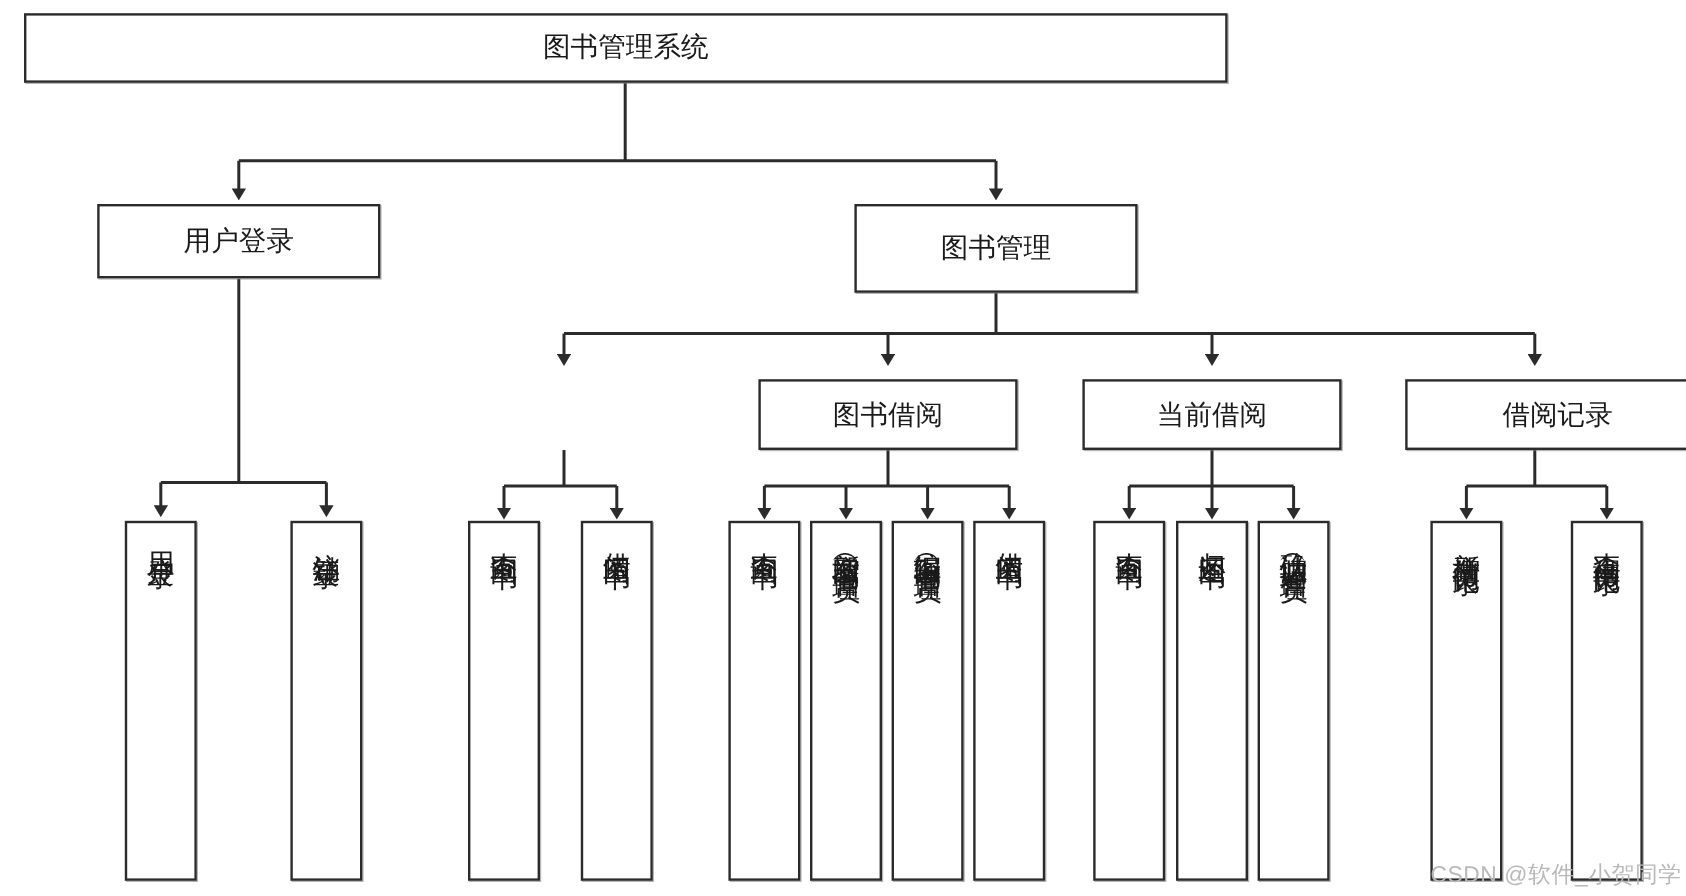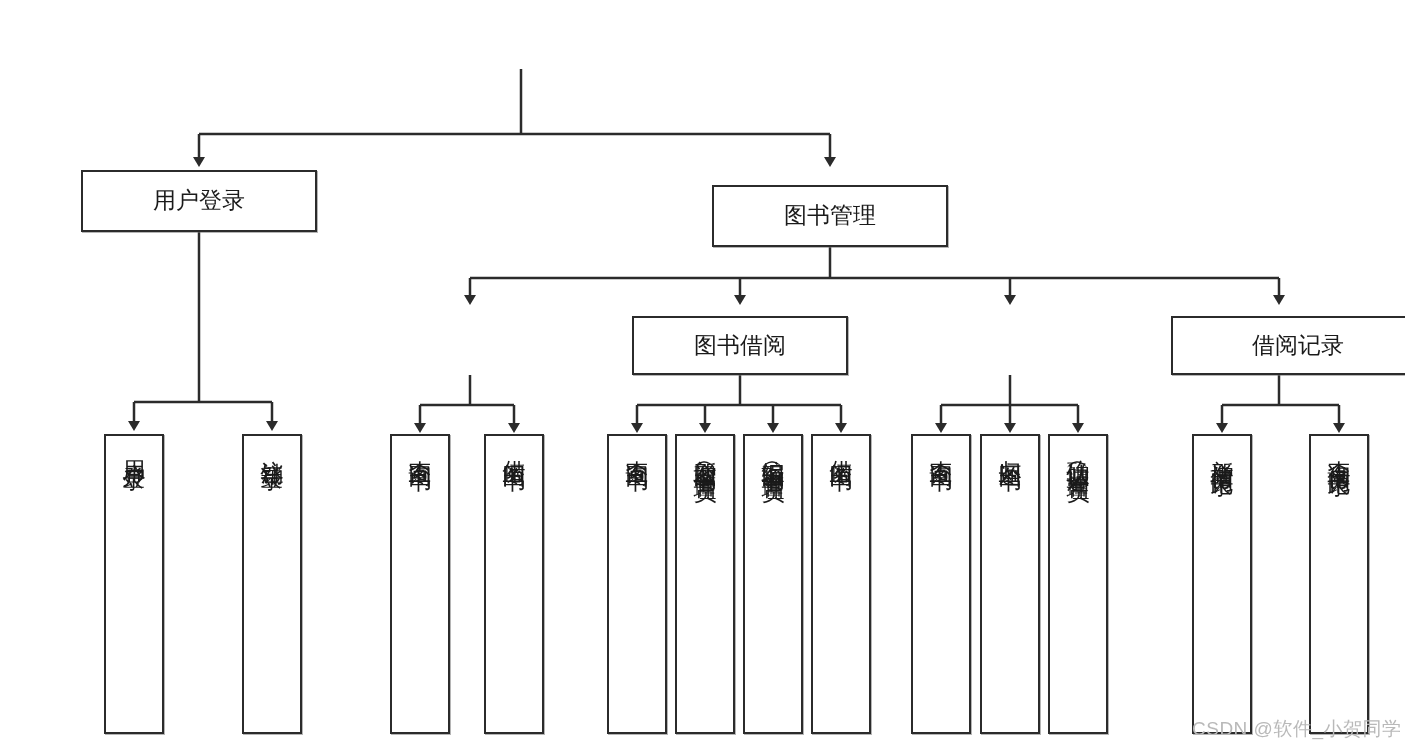--- a/index.html
+++ b/index.html
@@ -120,34 +120,40 @@
       <path d="M1010,405 L1010,424" marker-end="url(#arrow)"></path>
       <path d="M1078,405 L1078,424" marker-end="url(#arrow)"></path>
 
       <path d="M1279,375 L1279,405"></path>
       <path d="M1222,405 L1339,405"></path>
       <path d="M1222,405 L1222,424" marker-end="url(#arrow)"></path>
       <path d="M1339,405 L1339,424" marker-end="url(#arrow)"></path>
     </g>
   </svg>
 
+  <div class="node root h" style="left:20px; top:11px; width:1003px; height:58px;">
+    <span class="lbl">图书管理系统</span>
+  </div>
 
   <div class="node h" style="left:81px; top:170px; width:236px; height:62px;">
     <span class="lbl">用户登录</span>
   </div>
 
-  <div class="node h" style="left:712px; top:185px; width:236px; height:62px;justify-content:center;">
+  <div class="node h" style="left:712px; top:170px; width:236px; height:74px;justify-content:center;">
     <span class="lbl">图书管理</span>
   </div>
 
 
   <div class="node h" style="left:632px; top:316px; width:216px; height:59px;">
     <span class="lbl">图书借阅</span>
   </div>
 
+  <div class="node h" style="left:902px; top:316px; width:216px; height:59px;">
+    <span class="lbl">当前借阅</span>
+  </div>
 
   <div class="node h" style="left:1171px; top:316px; width:254px; height:59px;">
     <span class="lbl">借阅记录</span>
   </div>
 
   <div class="node v" style="left:104px; top:434px; width:60px; height:300px;">
     <span class="lbl">用户登录</span>
   </div>
 
   <div class="node v" style="left:242px; top:434px; width:60px; height:300px;">

